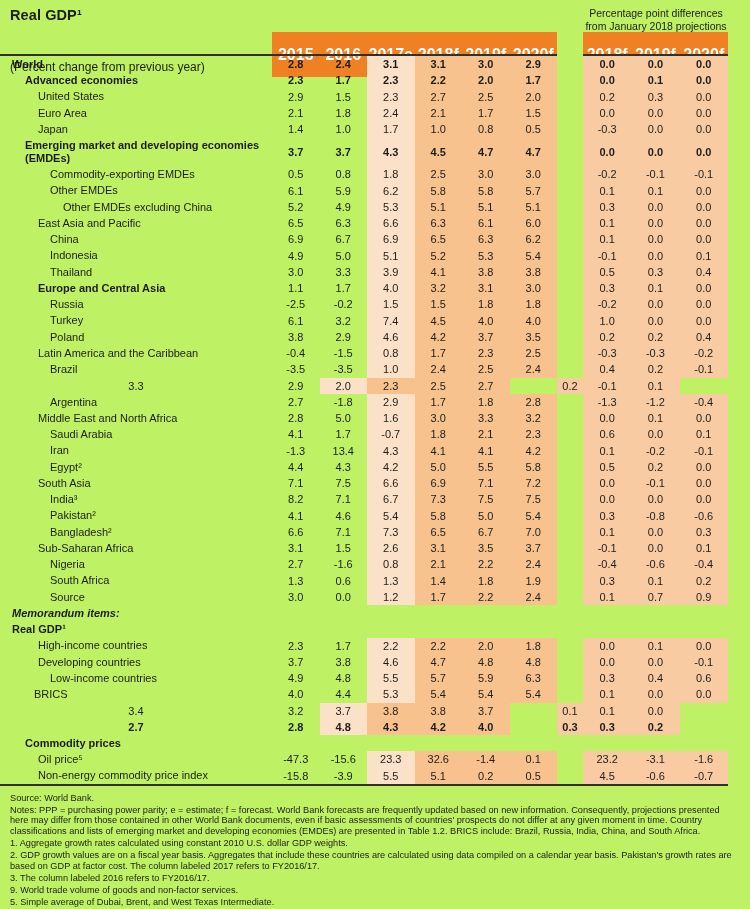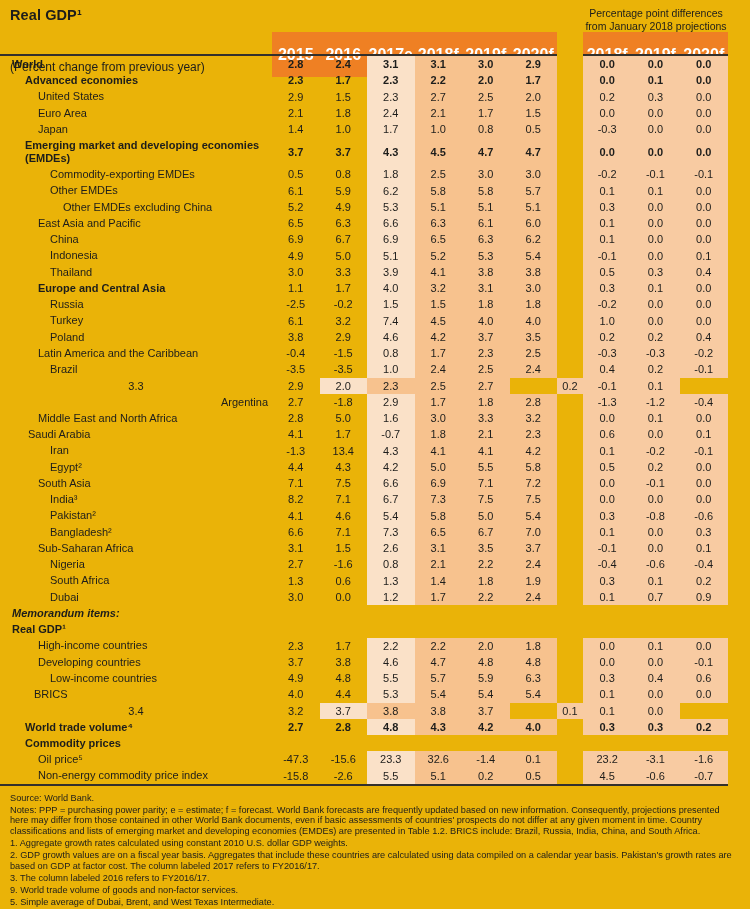--- a/index.html
+++ b/index.html
@@ -1,17 +1,17 @@
 <!DOCTYPE html>
 <html style="--header-orange: #EF8023; --estimate-bg: #FAE1C8; --forecast-bg: #F7C28E; --diff-bg: #F8CBA2; --rule-color: #33302C;"><head>
 <meta charset="utf-8">
 <style>
   html,body { margin:0; padding:0; background:#ffffff; }
   .page {
-    width:750px; height:909px; background:#eab308; position:relative; overflow:hidden;
+    width:750px; height:909px; background:#bef264; position:relative; overflow:hidden;
     font-family:"Liberation Sans", sans-serif; color:#1d1d1b;
   }
   
   .top { display:flex; justify-content:space-between; align-items:flex-start; padding-top:7px; height:25px; }
   .title { font-size:14.5px; font-weight:bold; margin-left:10px; letter-spacing:.1px; }
   .caption { width:156px; margin-right:16px; text-align:center; font-size:10.5px; line-height:12.5px; }
   
   .grid-cols { display:grid; grid-template-columns:272px repeat(6,47.5px) 26px repeat(3,48.3px); }
   
   .hdr-row { height:22px; align-items:stretch; }
@@ -324,21 +324,21 @@
         <div class="v est">2.0</div>
         <div class="v fc">2.3</div>
         <div class="v fc">2.5</div>
         <div class="v fc">2.7</div>
         <div class="gapcell"></div>
         <div class="v df">0.2</div>
         <div class="v df">-0.1</div>
         <div class="v df">0.1</div>
       </div>
       <div class="row grid-cols">
-        <div class="label" style="padding-left: 50px; text-align: right;">Argentina</div>
+        <div class="label" style="padding-left: 50px;">Argentina</div>
         <div class="v pl">2.7</div>
         <div class="v pl">-1.8</div>
         <div class="v est">2.9</div>
         <div class="v fc">1.7</div>
         <div class="v fc">1.8</div>
         <div class="v fc">2.8</div>
         <div class="gapcell"></div>
         <div class="v df">-1.3</div>
         <div class="v df">-1.2</div>
         <div class="v df">-0.4</div>
@@ -350,21 +350,21 @@
         <div class="v est">1.6</div>
         <div class="v fc">3.0</div>
         <div class="v fc">3.3</div>
         <div class="v fc">3.2</div>
         <div class="gapcell"></div>
         <div class="v df">0.0</div>
         <div class="v df">0.1</div>
         <div class="v df">0.0</div>
       </div>
       <div class="row grid-cols">
-        <div class="label" style="padding-left: 28px;">Saudi Arabia</div>
+        <div class="label" style="padding-left: 50px;">Saudi Arabia</div>
         <div class="v pl">4.1</div>
         <div class="v pl">1.7</div>
         <div class="v est">-0.7</div>
         <div class="v fc">1.8</div>
         <div class="v fc">2.1</div>
         <div class="v fc">2.3</div>
         <div class="gapcell"></div>
         <div class="v df">0.6</div>
         <div class="v df">0.0</div>
         <div class="v df">0.1</div>
@@ -480,21 +480,21 @@
         <div class="v est">1.3</div>
         <div class="v fc">1.4</div>
         <div class="v fc">1.8</div>
         <div class="v fc">1.9</div>
         <div class="gapcell"></div>
         <div class="v df">0.3</div>
         <div class="v df">0.1</div>
         <div class="v df">0.2</div>
       </div>
       <div class="row grid-cols">
-        <div class="label" style="padding-left: 50px;">Dubai</div>
+        <div class="label" style="padding-left: 50px;">Source</div>
         <div class="v pl">3.0</div>
         <div class="v pl">0.0</div>
         <div class="v est">1.2</div>
         <div class="v fc">1.7</div>
         <div class="v fc">2.2</div>
         <div class="v fc">2.4</div>
         <div class="gapcell"></div>
         <div class="v df">0.1</div>
         <div class="v df">0.7</div>
         <div class="v df">0.9</div>
@@ -563,21 +563,20 @@
         <div class="v est">3.7</div>
         <div class="v fc">3.8</div>
         <div class="v fc">3.8</div>
         <div class="v fc">3.7</div>
         <div class="gapcell"></div>
         <div class="v df">0.1</div>
         <div class="v df">0.1</div>
         <div class="v df">0.0</div>
       </div>
       <div class="row grid-cols b">
-        <div class="label" style="padding-left: 25px;">World trade volume⁴</div>
         <div class="v pl">2.7</div>
         <div class="v pl">2.8</div>
         <div class="v est">4.8</div>
         <div class="v fc">4.3</div>
         <div class="v fc">4.2</div>
         <div class="v fc">4.0</div>
         <div class="gapcell"></div>
         <div class="v df">0.3</div>
         <div class="v df">0.3</div>
         <div class="v df">0.2</div>
@@ -594,21 +593,21 @@
         <div class="v fc">-1.4</div>
         <div class="v fc">0.1</div>
         <div class="gapcell"></div>
         <div class="v df">23.2</div>
         <div class="v df">-3.1</div>
         <div class="v df">-1.6</div>
       </div>
       <div class="row grid-cols">
         <div class="label" style="padding-left: 38px;">Non-energy commodity price index</div>
         <div class="v pl">-15.8</div>
-        <div class="v pl">-2.6</div>
+        <div class="v pl">-3.9</div>
         <div class="v est">5.5</div>
         <div class="v fc">5.1</div>
         <div class="v fc">0.2</div>
         <div class="v fc">0.5</div>
         <div class="gapcell"></div>
         <div class="v df">4.5</div>
         <div class="v df">-0.6</div>
         <div class="v df">-0.7</div>
       </div>
     </div>

